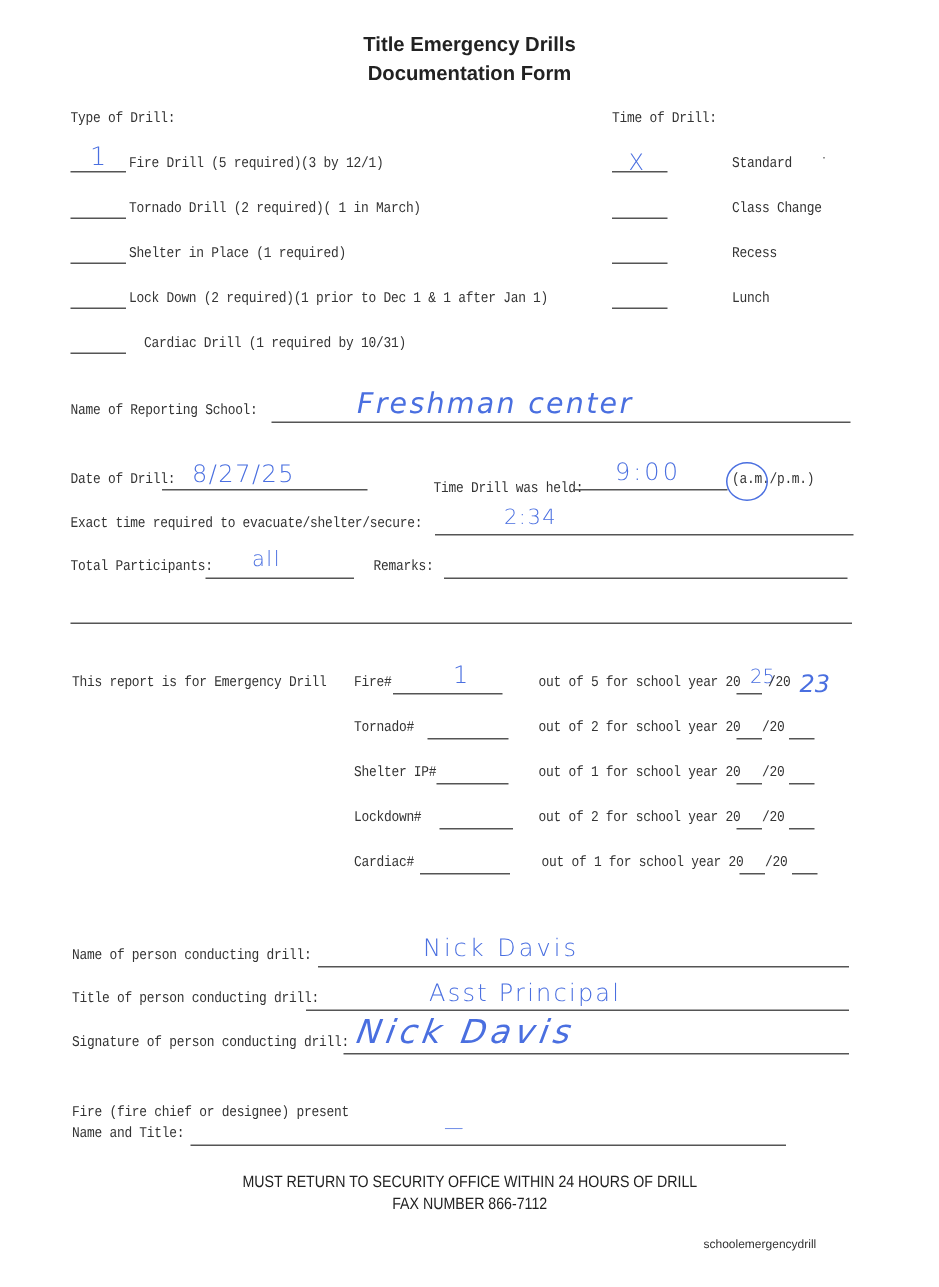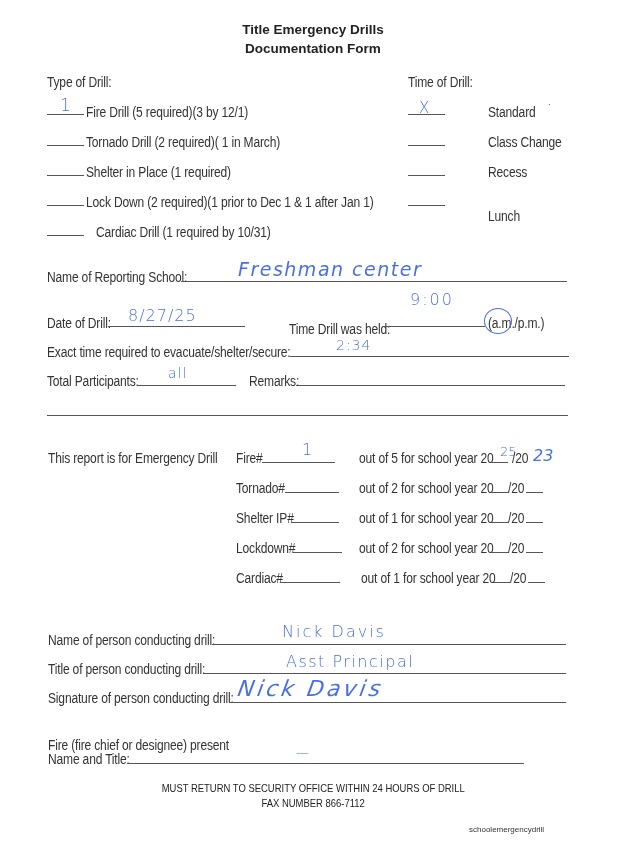--- a/index.html
+++ b/index.html
@@ -1,19 +1,19 @@
 <!DOCTYPE html>
 <html><head>
 <meta charset="utf-8">
 <style>
   html, body { margin: 0; padding: 0; background: #ffffff; }
   body { width: 626px; height: 858px; position: relative; overflow: hidden;
          font-family: "Liberation Sans Narrow", "Liberation Sans", sans-serif; color: #2a2a2a; }
   .abs { position: absolute; white-space: nowrap; }
-  .t { font-family: Liberation Sans, sans-serif; font-size: 14px; letter-spacing: -0.2px; color: #333; transform-origin: left top; }
+  .t { font-family: Liberation Mono, monospace; font-size: 10px; letter-spacing: -0.2px; color: #333; transform-origin: left top; }
   .narrow { transform: scaleX(0.86); transform-origin: left center; display: inline-block; }
   .title { font-family: "Liberation Sans", sans-serif; font-weight: bold; font-size: 13.5px; color: #222; left: 0; width: 626px; text-align: center; }
   .u { text-decoration: underline; }
   .line { position: absolute; height: 0; border-bottom: 1px solid #555; }
   .hw { position: absolute; font-family: "DejaVu Sans", sans-serif; color: #4a6fe0; white-space: nowrap; font-weight: 300; }
   .footer { font-family: "Liberation Sans", sans-serif; font-size: 11px; left: 0; width: 626px; text-align: center; color: #222; }
 </style>
 </head>
 <body>
 
@@ -47,34 +47,34 @@
   <div class="abs t" style="left:488px; top:104px;"><span class="narrow">Standard</span></div>
   <div class="abs" style="left:548px; top:100px; font-size:8px; color:#444;">·</div>
 
   <div class="line" style="left:408px; top:145px; width:37px;"></div>
   <div class="abs t" style="left:488px; top:134px;"><span class="narrow">Class Change</span></div>
 
   <div class="line" style="left:408px; top:175px; width:37px;"></div>
   <div class="abs t" style="left:488px; top:164px;"><span class="narrow">Recess</span></div>
 
   <div class="line" style="left:408px; top:205px; width:37px;"></div>
-  <div class="abs t" style="left:488px; top:208px;text-align:right;"><span class="narrow">Lunch</span></div>
+  <div class="abs t" style="left:488px; top:194px;text-align:right;"><span class="narrow">Lunch</span></div>
 </div>
 
 <div class="abs t" style="left:47px; top:269px;"><span class="narrow">Name of Reporting School:</span></div>
 <div class="line" style="left:181px; top:281px; width:386px;"></div>
 <div class="hw" style="left:238px; top:258px; font-size:19px; letter-spacing:1.5px;font-style:italic;">Freshman center</div>
 
 <div class="abs t" style="left:47px; top:315px;"><span class="narrow">Date of Drill:</span></div>
 <div class="line" style="left:108px; top:326px; width:137px;"></div>
 <div class="hw" style="left:128px; top:306px; font-size:16px; letter-spacing:1px;">8/27/25</div>
 
 <div class="abs t" style="left:289px; top:321px;"><span class="narrow">Time Drill was held:</span></div>
 <div class="line" style="left:382px; top:326px; width:103px;"></div>
-<div class="hw" style="left:410px; top:290px; font-size:16px; letter-spacing:2px;">9:00</div>
+<div class="hw" style="left:410px; top:305px; font-size:16px; letter-spacing:2px;">9:00</div>
 <div class="abs t" style="left:488px; top:315px;"><span class="narrow">(a.m./p.m.)</span></div>
 <div class="abs" style="left:484px; top:308px; width:26px; height:24px; border:1.5px solid #4a6fe0; border-radius:50%;"></div>
 
 <div class="abs t" style="left:47px; top:344px;"><span class="narrow">Exact time required to evacuate/shelter/secure:</span></div>
 <div class="line" style="left:290px; top:356px; width:279px;"></div>
 <div class="hw" style="left:336px; top:337px; font-size:14px; letter-spacing:1px;">2:34</div>
 
 <div class="abs t" style="left:47px; top:373px;"><span class="narrow">Total Participants:</span></div>
 <div class="line" style="left:137px; top:385px; width:99px;"></div>
 <div class="hw" style="left:168px; top:365px; font-size:14px; letter-spacing:1px;">all</div>

